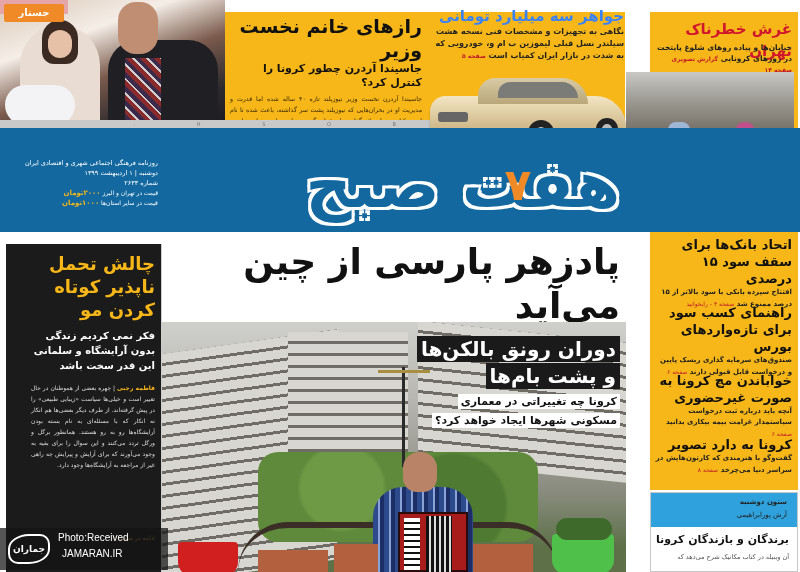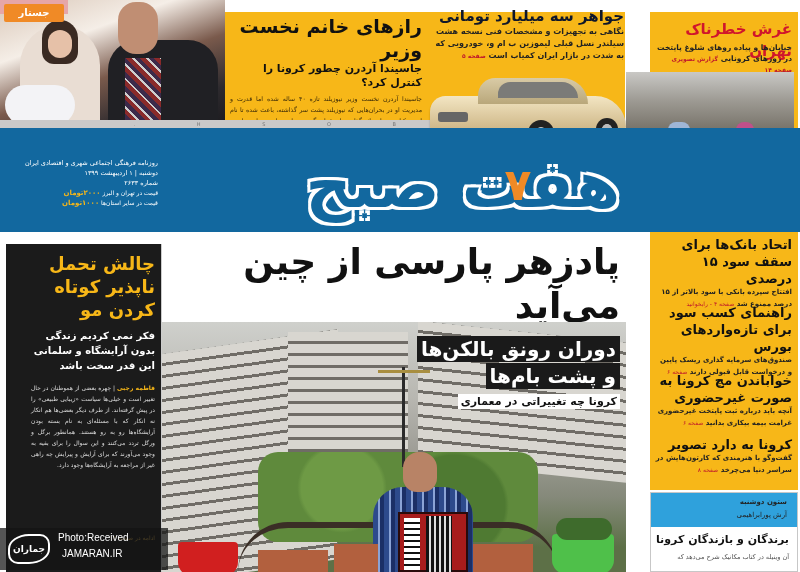--- a/index.html
+++ b/index.html
@@ -22,21 +22,21 @@
   .photo-couple .p2h { position:absolute; left:118px; top:2px; width:40px; height:52px; background:#c08e73; border-radius:18px; }
   .photo-couple .baby { position:absolute; left:5px; top:85px; width:70px; height:40px; background:#f3f3f6; border-radius:20px; }
 
   .story-secrets { left: 230px; top: 14px; width: 192px; }
   .story-secrets h2 { font-size: 19px; font-weight: 900; color: #111; text-align: right; line-height: 24px; }
   .story-secrets h3 { font-size: 11px; font-weight: bold; color: #111; text-align: right; line-height: 14px; margin-bottom: 3px; }
   .story-secrets p { font-size: 6.3px; line-height: 11px; color: #3b2a07; text-align: justify; }
   .pg-ref { color: #c0182b; font-size: 6px; }
 
   .story-car { left: 428px; top: 6px; width: 196px; }
-  .story-car h2 { font-size: 15px; font-weight: 900; color: #0f172a; text-align: right; line-height: 20px; }
+  .story-car h2 { font-size: 15px; font-weight: 900; color: #3b82f6; text-align: right; line-height: 20px; }
   .story-car p { font-size: 8px; line-height: 12px; color: #222; text-align: right; font-weight: bold;}
   .car-img { left: 428px; top: 76px; width: 200px; height: 64px; }
   .car-body { position:absolute; left:2px; top:20px; width:196px; height:36px; background:linear-gradient(#f3e6c3,#cbb383); border-radius: 30px 60px 10px 10px; box-shadow: 0 2px 2px rgba(0,0,0,.25); }
   .car-roof { position:absolute; left:50px; top:2px; width:110px; height:26px; background:linear-gradient(#d9cba6,#b9a77a); border-radius: 40px 60px 0 0; }
   .car-win { position:absolute; left:70px; top:6px; width:80px; height:16px; background:#7b7b78; border-radius: 30px 40px 0 0; }
   .car-grille { position:absolute; left:10px; top:36px; width:30px; height:10px; background:#666; border-radius:3px; }
   .car-wheel1 { position:absolute; left:100px; top:44px; width:26px; height:26px; border-radius:50%; background:radial-gradient(#bbb 30%,#222 34%); }
   .car-wheel2 { position:absolute; left:168px; top:42px; width:22px; height:22px; border-radius:50%; background:radial-gradient(#bbb 30%,#222 34%); }
 
   
@@ -190,20 +190,21 @@
   <div class="pot" style="left:20px;top:220px;width:60px;height:34px;background:#d11f1f;border-radius:4px 4px 14px 14px;"></div>
   <div class="pot" style="left:100px;top:228px;width:70px;height:24px;background:#b2603e;"></div>
   <div class="pot" style="left:176px;top:222px;width:44px;height:28px;background:#b2603e;"></div>
   <div class="pot" style="left:315px;top:222px;width:60px;height:30px;background:#b2603e;"></div>
   <div class="pot" style="left:394px;top:212px;width:62px;height:40px;background:#4fc04a;border-radius:4px 4px 14px 14px;"></div>
   <div class="pot" style="left:398px;top:196px;width:56px;height:22px;background:#3e6b2c;border-radius:30px;"></div>
   <div class="overlay-title">
     <div><span class="t">دوران رونق بالکن‌ها</span></div>
     <div><span class="t">و پشت بام‌ها</span></div>
     <div><span class="s">کرونا چه تغییراتی در معماری</span></div>
+    <div><span class="s">مسکونی شهرها ایجاد خواهد کرد؟</span></div>
   </div>
 </div>
 <div class="abs photo-credit">عکس: خبرگزاری</div>
 
 <div class="abs left-col">
   <h2>چالش تحمل ناپذیر کوتاه کردن مو</h2>
   <div class="sub">فکر نمی کردیم زندگی بدون آرایشگاه و سلمانی این قدر سخت باشد</div>
   <div class="body"><span class="author">فاطمه رجبی</span> | <span>چهره بعضی از هموطنان در حال تغییر است و خیلی‌ها سیاست «زیبایی طبیعی» را در پیش گرفته‌اند. از طرف دیگر بعضی‌ها هم انکار نه انکار که با مسئله‌ای به نام بسته بودن آرایشگاه‌ها رو به رو هستند. همانطور برگل و ورگل تردد می‌کنند و این سوال را برای بقیه به وجود می‌آورند که برای آرایش و پیرایش چه راهی غیر از مراجعه به آرایشگاه‌ها وجود دارد.</span></div>
   <div class="footer">ادامه در صفحه ۱۳</div>
 </div>
@@ -212,21 +213,21 @@
   <div class="rc-item" style="top:4px;">
     <h3>اتحاد بانک‌ها برای سقف سود ۱۵ درصدی</h3>
     <p><span>افتتاح سپرده بانکی با سود بالاتر از ۱۵ درصد ممنوع شد</span> <span class="pg-ref">صفحه ۴ - رابخوانید</span></p>
   </div>
   <div class="rc-item" style="top:72px;">
     <h3>راهنمای کسب سود برای تازه‌واردهای بورس</h3>
     <p><span>صندوق‌های سرمایه گذاری ریسک پایین و درخواست قابل قبولی دارند</span> <span class="pg-ref">صفحه ۶</span></p>
   </div>
   <div class="rc-item" style="top:140px;">
     <h3>خواباندن مچ کرونا به صورت غیرحضوری</h3>
-    <p><span>آنچه باید درباره ثبت پایتخت غیرحضوری غرامت بیمه بیکاری بدانید</span> <span class="pg-ref">صفحه ۶</span></p>
+    <p><span>آنچه باید درباره ثبت درخواست سیاستمدار غرامت بیمه بیکاری بدانید</span> <span class="pg-ref">صفحه ۶</span></p>
   </div>
   <div class="rc-item" style="top:204px;">
     <h3>کرونا به دارد تصویر</h3>
     <p><span>گفت‌وگو با هنرمندی که کارتون‌هایش در سراسر دنیا می‌چرخد</span> <span class="pg-ref">صفحه ۸</span></p>
   </div>
 </div>
 
 <div class="abs monday-col">
   <div class="monday-head">
     <div class="l1">ستون دوشنبه</div>

